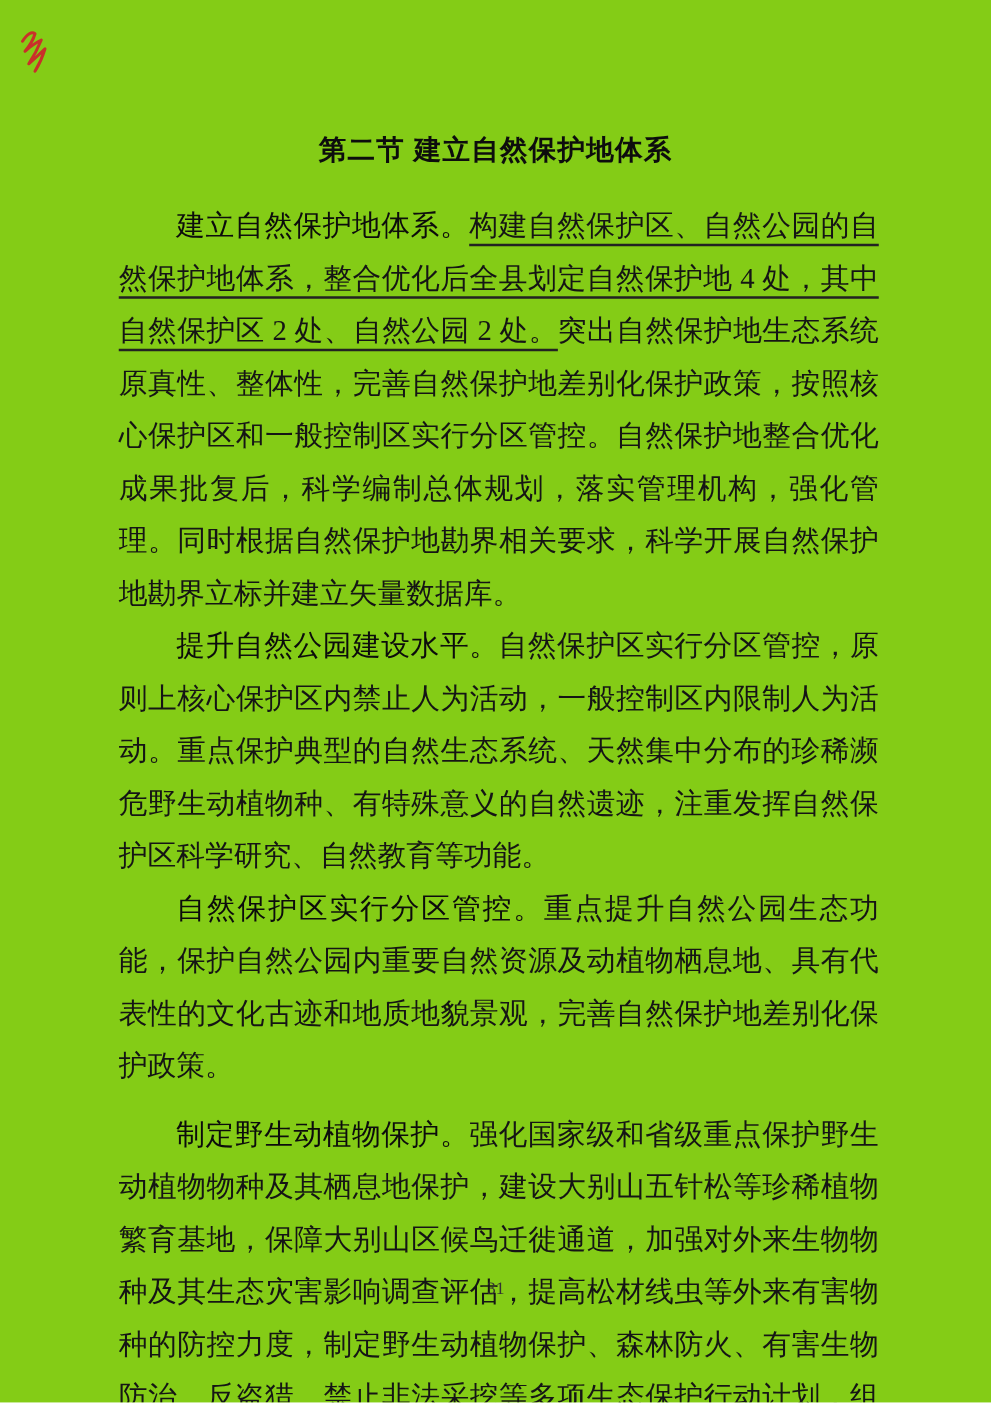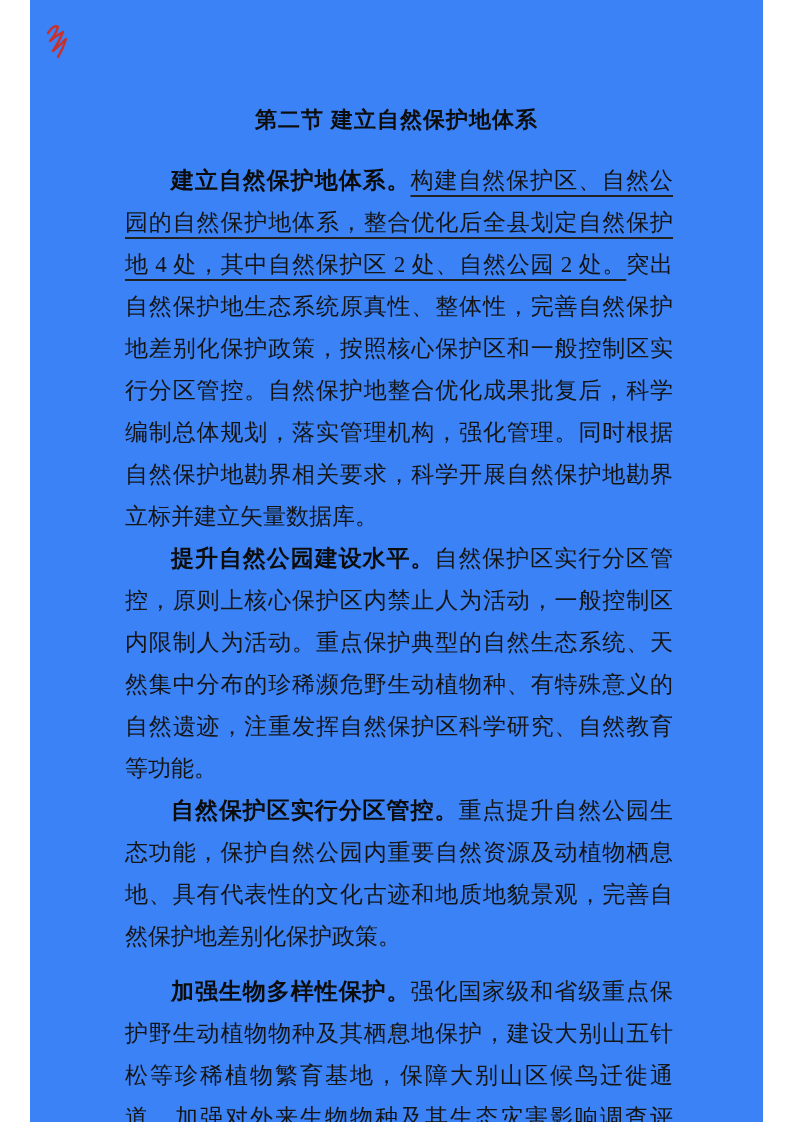--- a/index.html
+++ b/index.html
@@ -2,24 +2,24 @@
 <html lang="zh"><head>
 <meta charset="utf-8">
 <style>
   html, body {
     margin: 0;
     padding: 0;
     background: #ffffff;
   }
   .page {
     position: relative;
-    width: 733px;
+    width: 793px;
     height: 1122px;
     margin: 0 auto;
-    background: #3b82f6;
+    background: #84cc16;
     overflow: hidden;
     color: #111111;
   }
   .red-scribble {
     position: absolute;
     left: 13px;
     top: 22px;
     width: 30px;
     height: 40px;
     pointer-events: none;
@@ -43,21 +43,21 @@
     color: #151515;
   }
   .content p {
     margin: 0;
     text-indent: 2em;
   }
   .content p.spaced {
     margin-top: 13px;
   }
   .lead {
-    font-weight: 700;
+    font-weight: 400;
     color: #0c0c0c;
   }
   .uline {
     text-decoration: underline;
     text-underline-offset: 7px;
     text-decoration-thickness: 1.5px;
     text-decoration-color: #222222;
   }
   .page-number {
     position: absolute;
@@ -82,19 +82,19 @@
   <h1 class="doc-title">第二节 建立自然保护地体系</h1>
 
   <div class="content">
 
     <p><span class="lead">建立自然保护地体系。</span><span class="uline">构建自然保护区、自然公园的自然保护地体系，整合优化后全县划定自然保护地 4 处，其中自然保护区 2 处、自然公园 2 处。</span><span>突出自然保护地生态系统原真性、整体性，完善自然保护地差别化保护政策，按照核心保护区和一般控制区实行分区管控。自然保护地整合优化成果批复后，科学编制总体规划，落实管理机构，强化管理。同时根据自然保护地勘界相关要求，科学开展自然保护地勘界立标并建立矢量数据库。</span></p>
 
     <p><span class="lead">提升自然公园建设水平。</span><span>自然保护区实行分区管控，原则上核心保护区内禁止人为活动，一般控制区内限制人为活动。重点保护典型的自然生态系统、天然集中分布的珍稀濒危野生动植物种、有特殊意义的自然遗迹，注重发挥自然保护区科学研究、自然教育等功能。</span></p>
 
     <p><span class="lead">自然保护区实行分区管控。</span><span>重点提升自然公园生态功能，保护自然公园内重要自然资源及动植物栖息地、具有代表性的文化古迹和地质地貌景观，完善自然保护地差别化保护政策。</span></p>
 
-    <p class="spaced"><span class="lead">加强生物多样性保护。</span><span>强化国家级和省级重点保护野生动植物物种及其栖息地保护，建设大别山五针松等珍稀植物繁育基地，保障大别山区候鸟迁徙通道，加强对外来生物物种及其生态灾害影响调查评估，提高松材线虫等外来有害物种的防控力度，制定野生动植物保护、森林防火、有害生物防治、反盗猎、禁止非法采挖等多项生态保护行动计划，组建巡护管理队伍，推动保</span></p>
+    <p class="spaced"><span class="lead">制定野生动植物保护。</span><span>强化国家级和省级重点保护野生动植物物种及其栖息地保护，建设大别山五针松等珍稀植物繁育基地，保障大别山区候鸟迁徙通道，加强对外来生物物种及其生态灾害影响调查评估，提高松材线虫等外来有害物种的防控力度，制定野生动植物保护、森林防火、有害生物防治、反盗猎、禁止非法采挖等多项生态保护行动计划，组建巡护管理队伍，推动保</span></p>
 
   </div>
 
   <div class="page-number">31</div>
 
 </div>
 
 </body></html>

